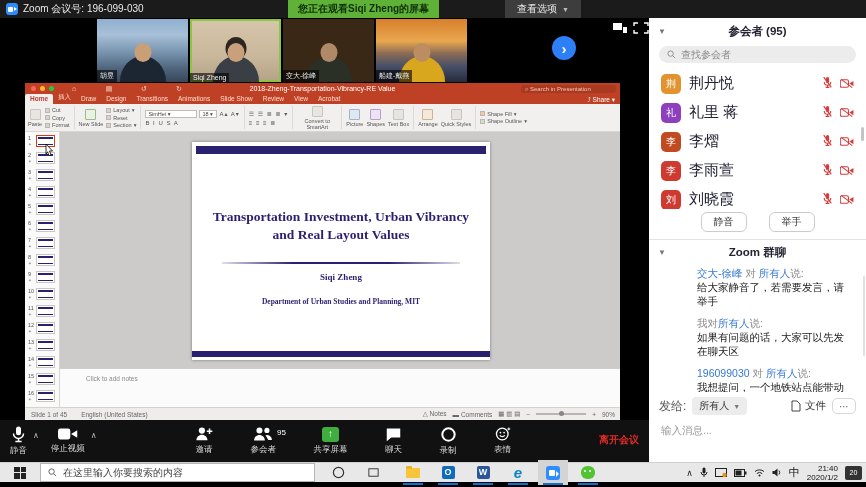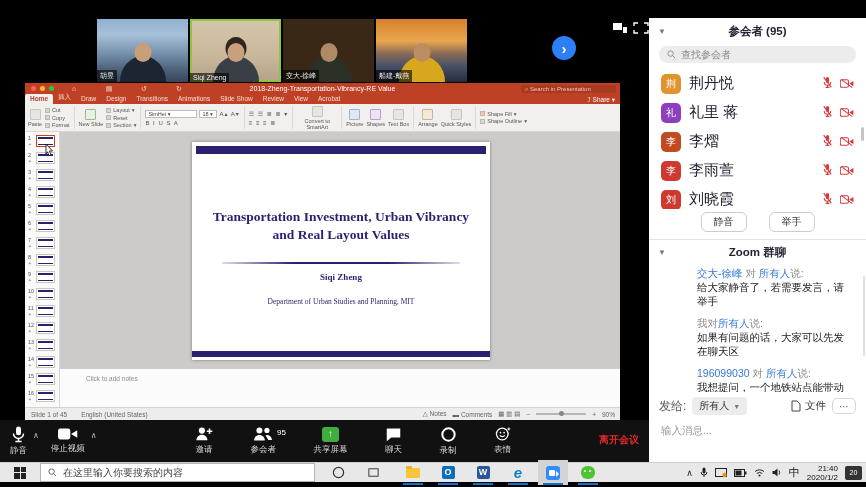--- a/index.html
+++ b/index.html
@@ -66,21 +66,21 @@
   .thumb-box::before{content:"";position:absolute;left:1px;right:1px;top:1px;height:2px;background:#2a2070;}
   .thumb-box::after{content:"";position:absolute;left:1px;right:1px;bottom:1px;height:1.5px;background:#2a2070;}
   .thumb-row.selected .thumb-box{border:1.5px solid #d83b17;}
   .cursor-arrow{position:absolute;left:20px;top:8px;z-index:5;}
   .ppt-canvas{position:absolute;left:35px;top:49px;width:560px;height:236px;background:#cdcbc9;}
   .slide{position:absolute;left:132px;top:10px;width:298px;height:218px;background:#fff;box-shadow:0 0 3px rgba(0,0,0,.4);}
   .slide-topbar{position:absolute;left:4px;right:4px;top:4px;height:8px;background:#2a2070;}
   .slide-title{position:absolute;left:10px;right:10px;top:66px;text-align:center;color:#2b1f70;font-family:"Liberation Serif","DejaVu Serif",serif;font-size:13.5px;font-weight:bold;line-height:1.35;}
   .slide-line{position:absolute;left:30px;right:30px;top:120px;height:2px;background:linear-gradient(90deg,rgba(42,32,112,.15),#2a2070 30%,#2a2070 70%,rgba(42,32,112,.15));}
   .slide-author{position:absolute;left:0;right:0;top:130px;text-align:center;color:#2b1f70;font-family:"Liberation Serif","DejaVu Serif",serif;font-size:9px;font-weight:bold;}
-  .slide-affil{position:absolute;left:0;right:0;top:155px;text-align:center;color:#2b1f70;font-family:"Liberation Serif","DejaVu Serif",serif;font-size:7.5px;}
+  .slide-affil{position:absolute;left:0;right:0;top:155px;text-align:center;color:#2b1f70;font-family:"Liberation Serif","DejaVu Serif",serif;font-size:7.5px;font-weight:bold;}
   .slide-botbar{position:absolute;left:0;right:0;bottom:3px;height:6px;background:#2a2070;}
   .ppt-notes{position:absolute;left:35px;top:285px;width:560px;height:39px;background:#fbfbfb;border-top:1px solid #cfccc9;}
   .notes-text{position:absolute;left:26px;top:6px;font-size:6.5px;color:#8a8a8a;}
   .ppt-status{position:absolute;left:0;top:324px;width:100%;height:13px;background:#efedec;border-top:1px solid #d5d2cf;display:flex;align-items:center;font-size:6.5px;color:#666;}
   .st-left{margin-left:6px;display:flex;gap:14px;white-space:nowrap;}
   .st-right{margin-left:auto;margin-right:5px;display:flex;align-items:center;gap:6px;white-space:nowrap;}
   .st-slider{width:50px;height:2px;background:#b9b5b1;position:relative;}
   .st-slider::after{content:"";position:absolute;left:45%;top:-2px;width:5px;height:5px;background:#8a8681;border-radius:50%;}
 
   
@@ -146,20 +146,29 @@
   .tray-glyph{font-size:9px;color:#222;}
   .ime{font-size:11px;color:#111;}
   .clock{text-align:right;font-size:8px;line-height:9px;color:#111;}
   .notif{width:17px;height:14px;background:#333;border-radius:2px;color:#fff;font-size:7px;display:flex;align-items:center;justify-content:center;}
 </style>
 </head>
 <body>
 
 <div class="screen">
 
+  <div class="topbar">
+    <span class="zoom-app-icon"></span>
+    <span class="topbar-label">Zoom 会议号: 196-099-030</span>
+    <span class="watch-banner">您正在观看Siqi Zheng的屏幕</span>
+    <span class="view-options">
+      <span>查看选项</span>
+      <span class="caret">▼</span>
+    </span>
+  </div>
 
   <div class="main">
     <div id="video-tiles">
         <div class="tile theme-city" style="left: 97px;">
           <div class="person-body"></div>
           <div class="person-head"></div>
           <span class="tile-name">胡昱</span>
         </div>
         <div class="tile theme-room active" style="left: 190px;">
           <div class="person-body"></div>

